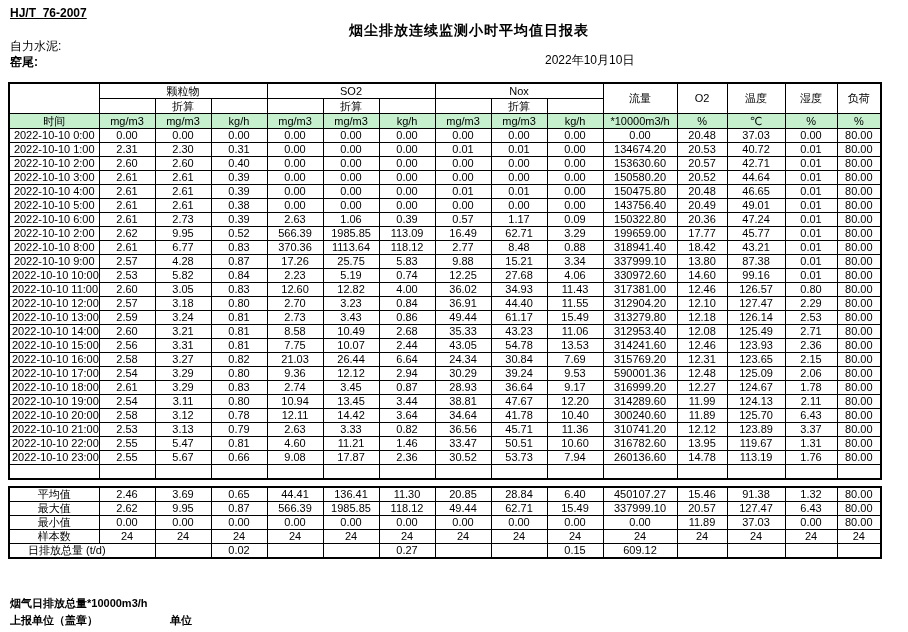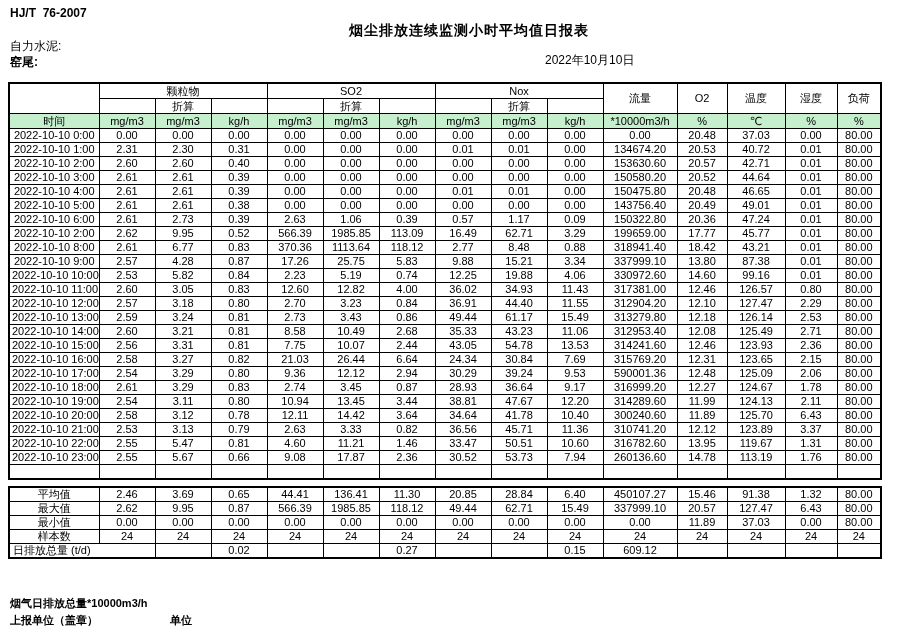--- a/index.html
+++ b/index.html
@@ -1,34 +1,34 @@
 <!DOCTYPE html>
 <html style="--hdr-green: #c6efce;"><head>
 <meta charset="utf-8">
 <style>
   html,body{margin:0;padding:0;background:#fff;}
   .page{position:relative;width:908px;height:632px;background:#ffffff;overflow:hidden;
         font-family:"Liberation Sans","DejaVu Sans",sans-serif;color:#000;}
-  .std{position:absolute;left:10px;top:6px;font-size:12px;font-weight:bold;white-space:pre;}
+  .std{position:absolute;left:10px;top:6px;font-size:12px;font-weight:bold;white-space:pre;text-decoration:underline;}
   .title{position:absolute;left:0;top:22px;width:908px;text-align:center;
          font-size:14px;font-weight:bold;letter-spacing:1px;padding-left:30px;box-sizing:border-box;}
   .company{position:absolute;left:10px;top:38px;font-size:12px;font-weight:normal;}
   .location{position:absolute;left:10px;top:54px;font-size:12px;font-weight:bold;}
   .date{position:absolute;left:545px;top:52px;font-size:12px;}
   .tbl-wrap{position:absolute;left:8px;top:82px;width:888px;}
   table{border-collapse:collapse;table-layout:fixed;width:872px;}
   table.boxed{border:2px solid #000;}
   td{border:1px solid #000;font-size:11px;line-height:13px;height:13px;
      text-align:center;padding:0 2px;overflow:hidden;white-space:nowrap;}
   thead td{height:14px;}
   td.units{background:var(--hdr-green,#c6efce);}
   td.time{white-space:nowrap;}
   tr.empty-row td{height:11px;}
   table.summary{margin-top:6px;}
-  td.label-left{text-align:left;padding-left:3px;}
+  td.label-left{text-align:left;padding-left:18px;}
   .footer-line1{position:absolute;left:10px;top:596px;font-size:11px;font-weight:bold;}
   .footer-line2{position:absolute;left:10px;top:613px;font-size:11px;font-weight:bold;}
   .footer-unit{position:absolute;left:170px;top:613px;font-size:11px;font-weight:bold;}
 </style>
 </head>
 <body>
 
 <div class="page">
 
   <div class="std">HJ/T  76-2007</div>
@@ -271,21 +271,21 @@
           </tr>
           <tr>
             <td class="time">2022-10-10 10:00</td>
             <td>2.53</td>
             <td>5.82</td>
             <td>0.84</td>
             <td>2.23</td>
             <td>5.19</td>
             <td>0.74</td>
             <td>12.25</td>
-            <td>19.88</td>
+            <td>27.68</td>
             <td>4.06</td>
             <td>330972.60</td>
             <td>14.60</td>
             <td>99.16</td>
             <td>0.01</td>
             <td>80.00</td>
           </tr>
           <tr>
             <td class="time">2022-10-10 11:00</td>
             <td>2.60</td>

